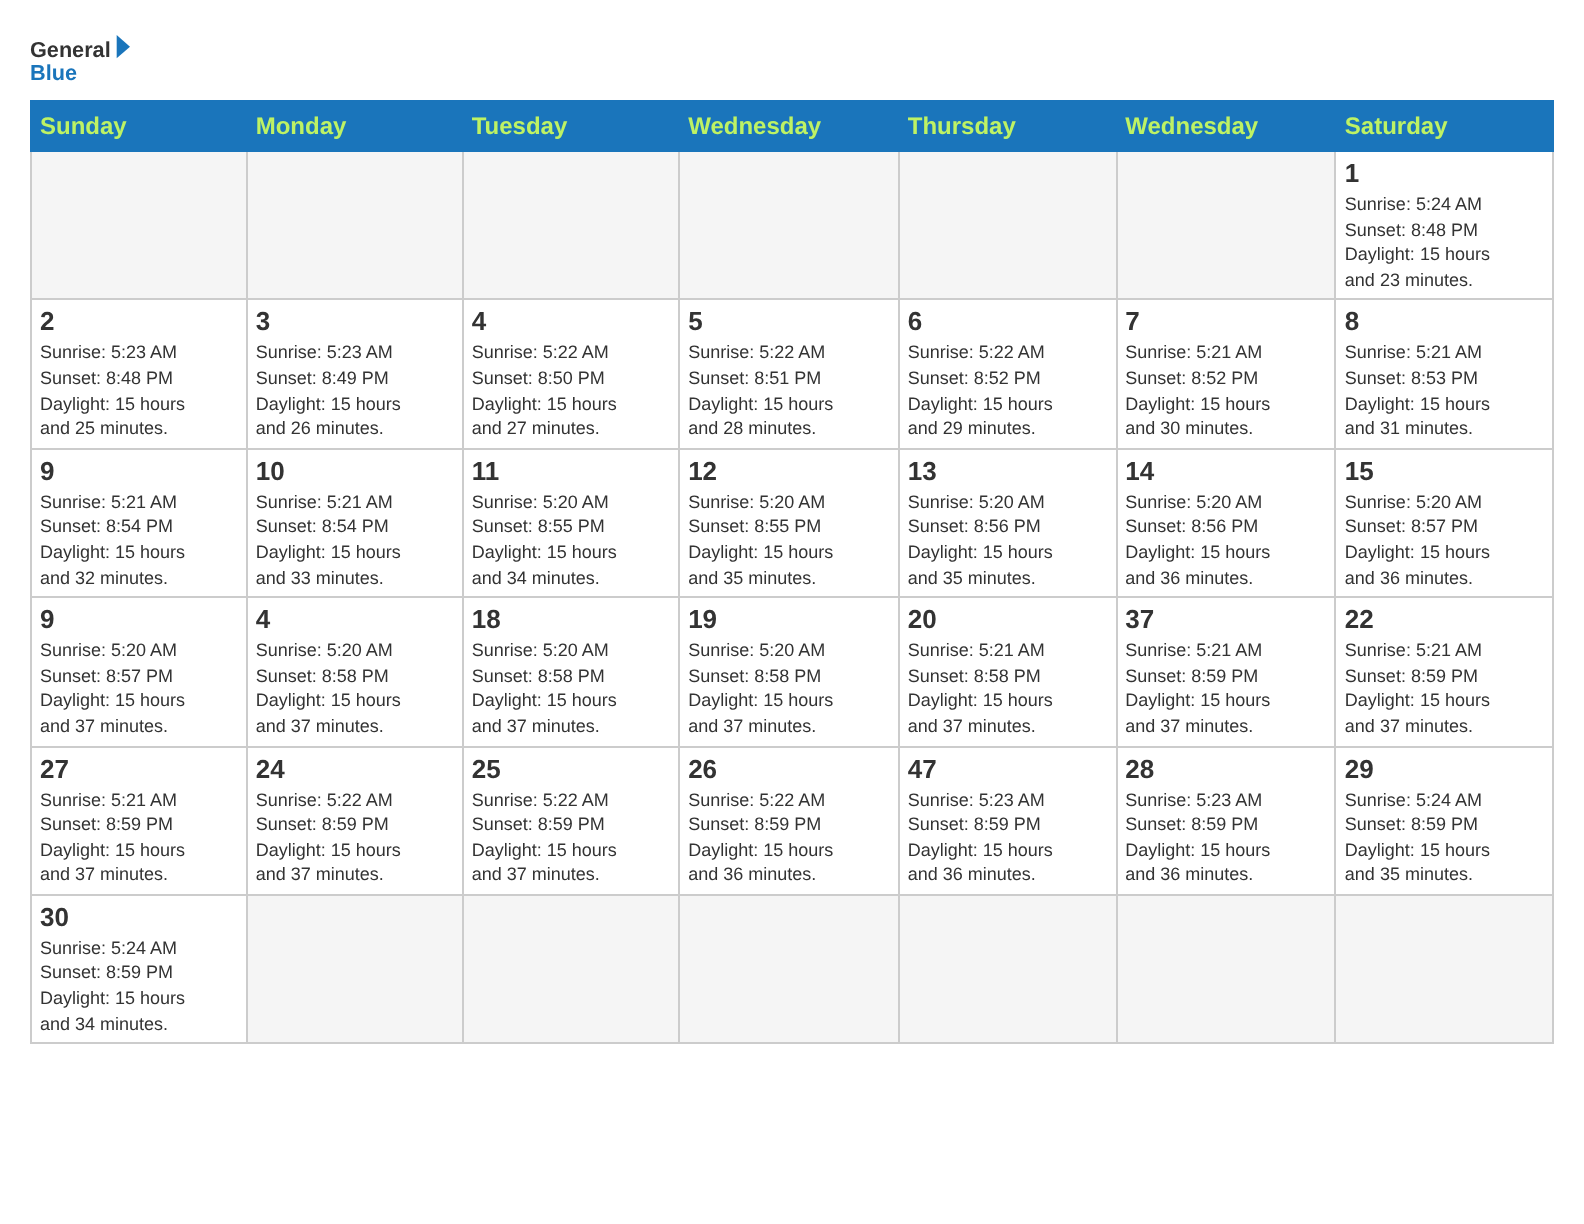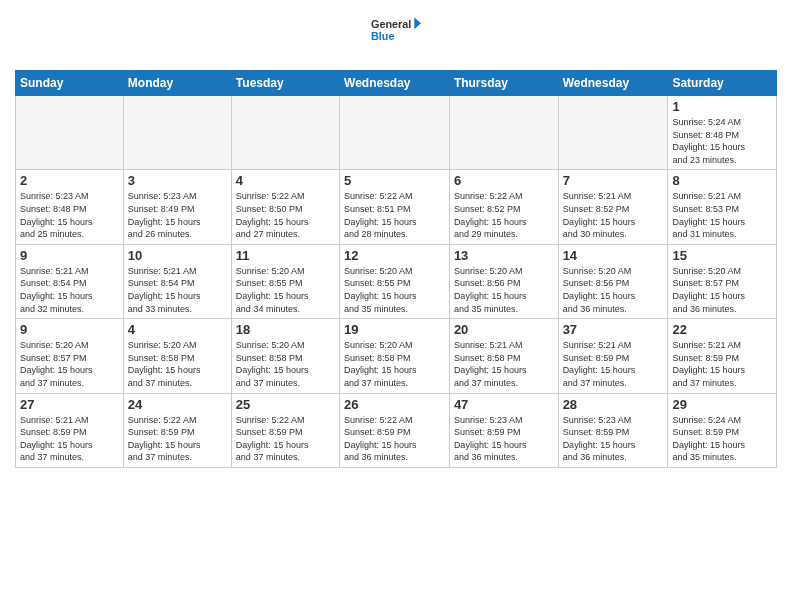--- a/index.html
+++ b/index.html
@@ -5,23 +5,23 @@
     * { box-sizing: border-box; margin: 0; padding: 0; }
     body {
       font-family: Arial, sans-serif;
       background: #fff;
       width: 792px;
       min-height: 612px;
       padding: 10px 15px;
     }
     .header-area {
       display: flex;
-      justify-content: center;
+      justify-content: flex-start;
       align-items: flex-start;
-      margin-bottom: 20px;
+      margin-bottom: 0;
     }
     .logo {
       display: flex;
       align-items: center;
       gap: 4px;
     }
     .title-area {
       text-align: right;
     }
     .month-title {
@@ -33,21 +33,21 @@
       font-size: 15px;
       color: #555;
     }
     .calendar {
       width: 100%;
       border-collapse: collapse;
       border: 1px solid #ccc;
     }
     .calendar th {
       background-color: #1a75bb;
-      color: #ffffff;
+      color: #bef264;
       font-size: 12px;
       font-weight: bold;
       padding: 5px 4px;
       text-align: left;
       border: 1px solid #1a75bb;
     }
     .calendar td {
       vertical-align: top;
       border: 1px solid #ccc;
       padding: 3px 4px;
@@ -228,14 +228,26 @@
         </td>
         <td>
           <span class="day-number">28</span>
           <div class="day-info">Sunrise: 5:23 AM<br>Sunset: 8:59 PM<br>Daylight: 15 hours<br>and 36 minutes.</div>
         </td>
         <td>
           <span class="day-number">29</span>
           <div class="day-info">Sunrise: 5:24 AM<br>Sunset: 8:59 PM<br>Daylight: 15 hours<br>and 35 minutes.</div>
         </td>
       </tr>
+      <tr>
+        <td>
+          <span class="day-number">30</span>
+          <div class="day-info">Sunrise: 5:24 AM<br>Sunset: 8:59 PM<br>Daylight: 15 hours<br>and 34 minutes.</div>
+        </td>
+        <td class="empty"></td>
+        <td class="empty"></td>
+        <td class="empty"></td>
+        <td class="empty"></td>
+        <td class="empty"></td>
+        <td class="empty"></td>
+      </tr>
     </tbody>
 </table>
 
 </body></html>

